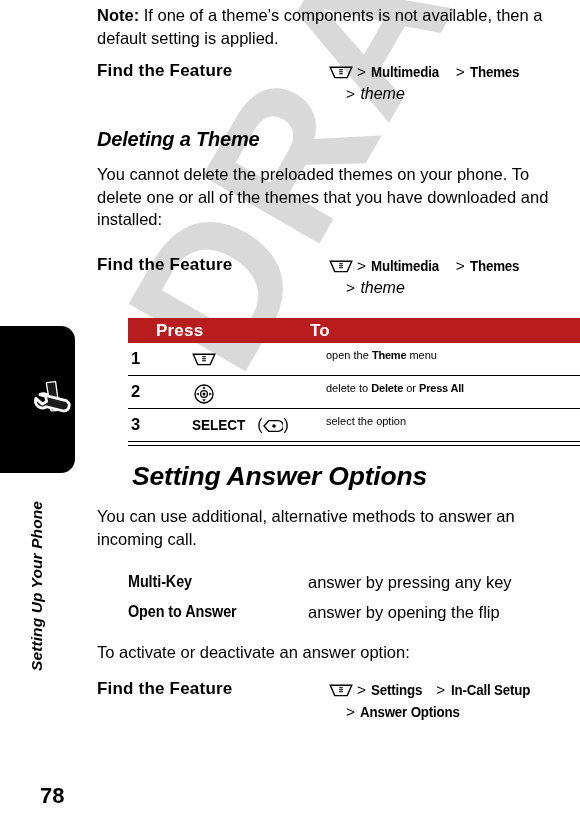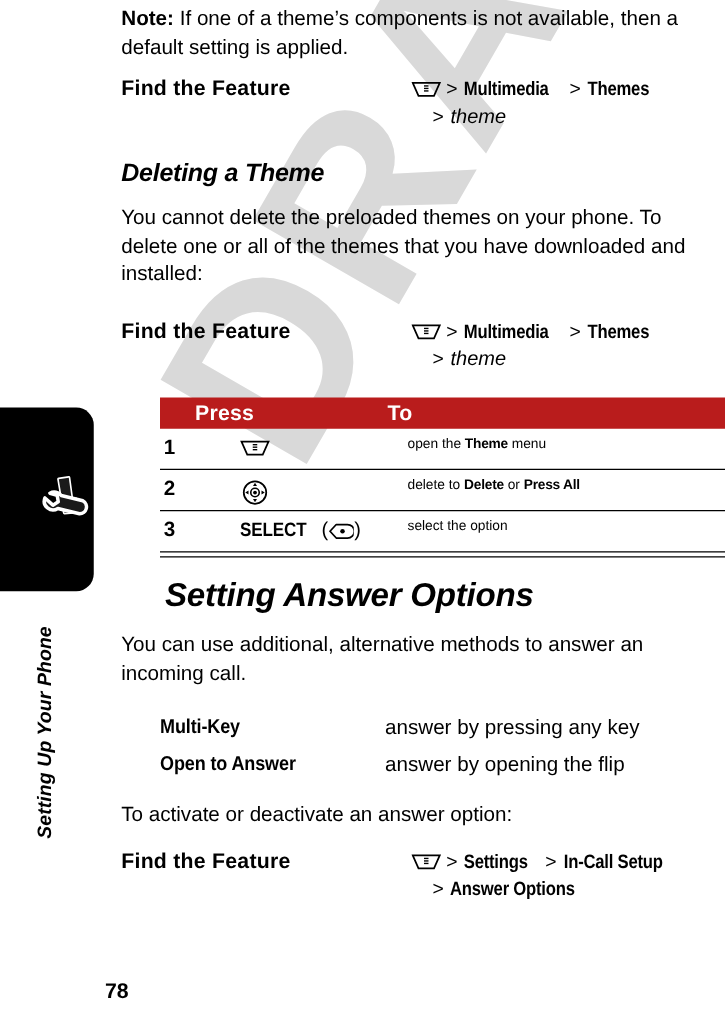--- a/index.html
+++ b/index.html
@@ -235,22 +235,21 @@
     font-size: 16.5px;
   }
 
   
   #page-number {
     position: absolute;
     left: 40px;
     top: 783px;
     font-family: "Liberation Sans", sans-serif;
     font-weight: bold;
-    font-size: 17px;
-    margin-left: 44px;
+    font-size: 22px;
   }
 </style>
 </head>
 <body>
 
 <div id="watermark">
   <div class="wm-text">DRAFT</div>
 </div>
 
 <div id="page">

